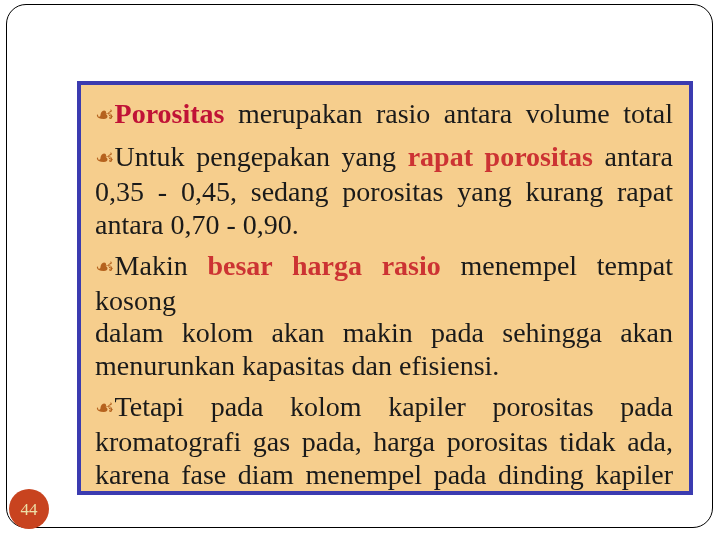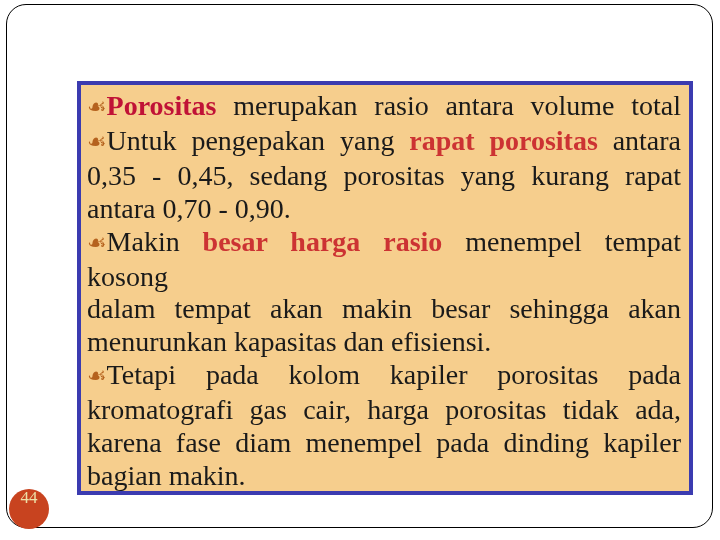--- a/index.html
+++ b/index.html
@@ -33,21 +33,21 @@
     height: 414px;
     box-sizing: border-box;
     background: var(--box-bg, #F6CE8D);
     border: 4px solid var(--box-border, #3B3BB0);
     padding: 5px 8px 0 6px;
     font-size: 28px;
     line-height: 32.9px;
     color: var(--text-color, #1a1a1a);
     overflow: hidden;
   }
-  .para { margin: 0; }
+  .para { margin: 8px; }
   .line {
     text-align: left;
     text-align-last: left;
     white-space: normal;
   }
   .line.just {
     text-align: justify;
     text-align-last: justify;
   }
   .bullet {
@@ -65,21 +65,21 @@
   }
   .page-badge {
     position: absolute;
     left: 9px;
     top: 489px;
     width: 40px;
     height: 40px;
     border-radius: 50%;
     background: var(--badge-bg, #C8431F);
     display: flex;
-    align-items: flex-start;
+    align-items: center;
     justify-content: center;
     z-index: 5;
   }
   .page-badge span {
     color: var(--badge-text, #EDE0A8);
     font-size: 17px;
     line-height: 1;
     font-family: "Liberation Serif", serif;
   }
 </style>
@@ -94,26 +94,26 @@
         <div class="para">
           <div class="line just"><span class="bullet">☙</span><span class="run bold-red">Porositas</span><span class="run normal"> merupakan rasio antara volume total</span></div>
         </div>
         <div class="para">
           <div class="line just"><span class="bullet">☙</span><span class="run normal">Untuk pengepakan yang </span><span class="run red">rapat porositas</span><span class="run normal"> antara</span></div>
           <div class="line just"><span class="run normal">0,35 - 0,45, sedang porositas yang kurang rapat</span></div>
           <div class="line"><span class="run normal">antara 0,70 - 0,90.</span></div>
         </div>
         <div class="para">
           <div class="line just"><span class="bullet">☙</span><span class="run normal">Makin </span><span class="run red">besar harga rasio</span><span class="run normal"> menempel tempat kosong</span></div>
-          <div class="line just"><span class="run normal">dalam tempat akan makin besar sehingga akan</span></div>
+          <div class="line just"><span class="run normal">dalam kolom akan makin pada sehingga akan</span></div>
           <div class="line"><span class="run normal">menurunkan kapasitas dan efisiensi.</span></div>
         </div>
         <div class="para">
           <div class="line just"><span class="bullet">☙</span><span class="run normal">Tetapi pada kolom kapiler porositas pada</span></div>
-          <div class="line just"><span class="run normal">kromatografi gas cair, harga porositas tidak ada,</span></div>
+          <div class="line just"><span class="run normal">kromatografi gas pada, harga porositas tidak ada,</span></div>
           <div class="line just"><span class="run normal">karena fase diam menempel pada dinding kapiler</span></div>
           <div class="line"><span class="run normal">bagian makin.</span></div>
         </div>
       </div>
   </div>
 
   <div class="page-badge">
     <span>44</span>
   </div>
 </div>

